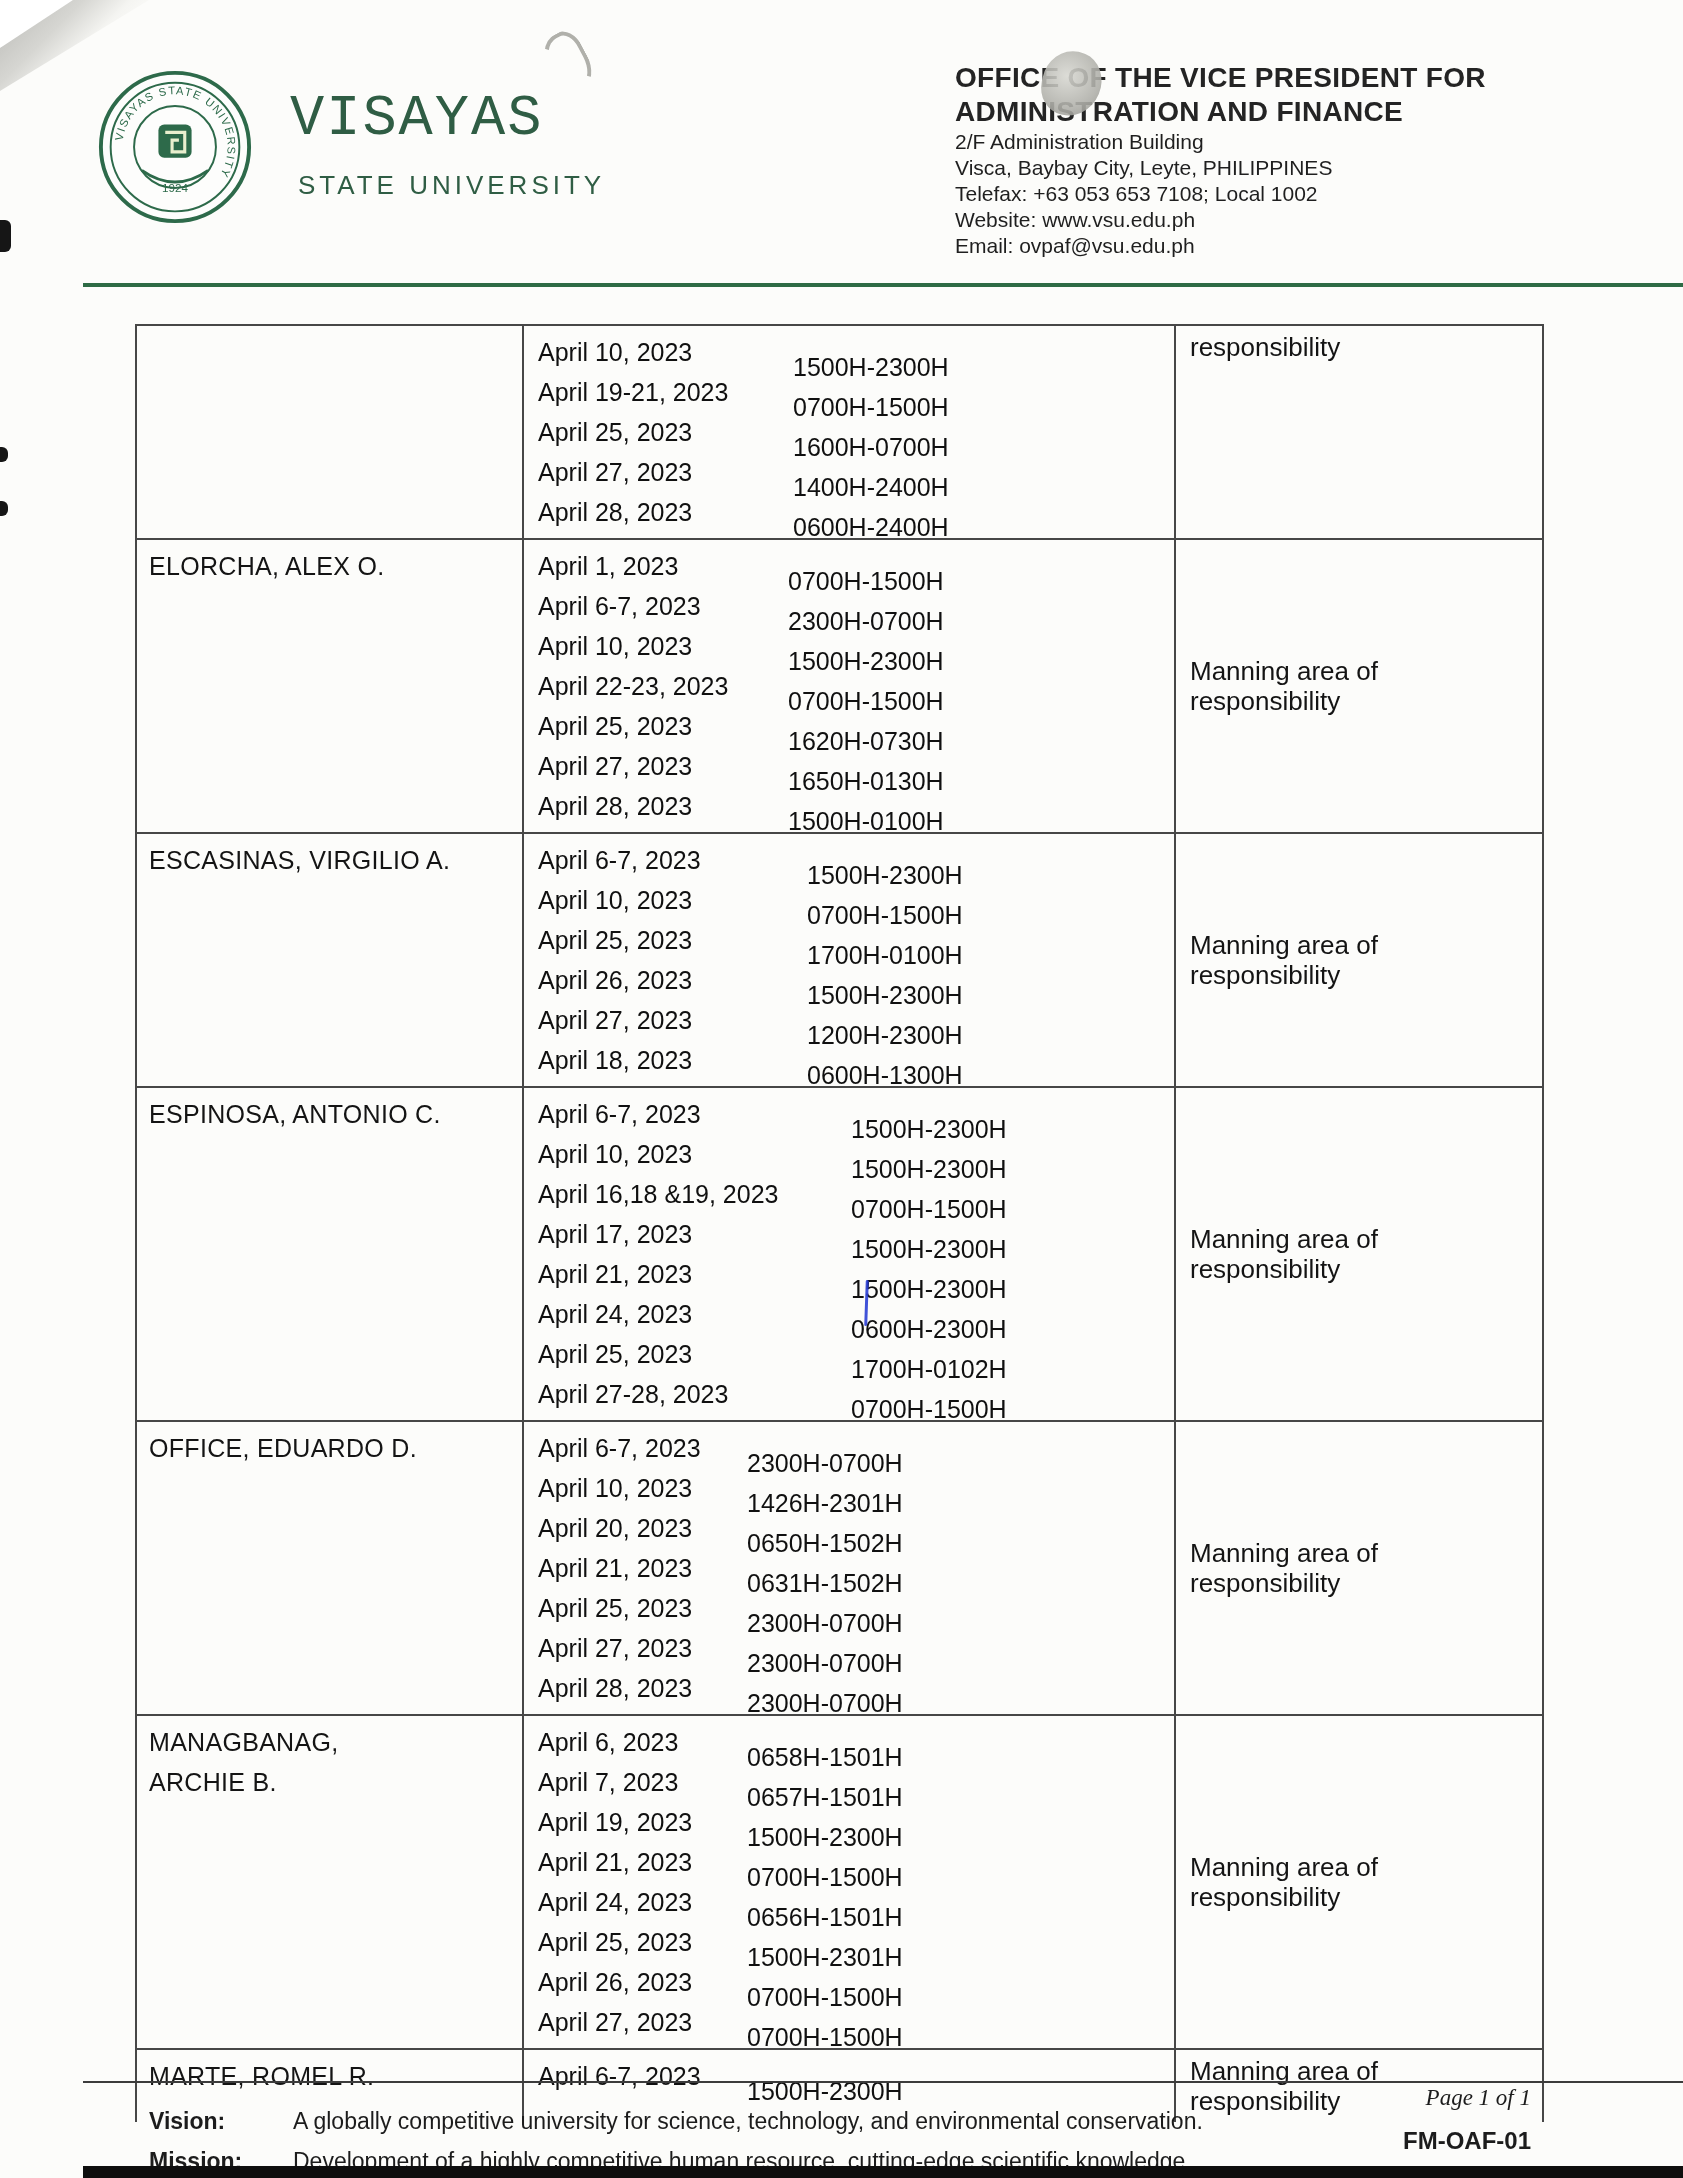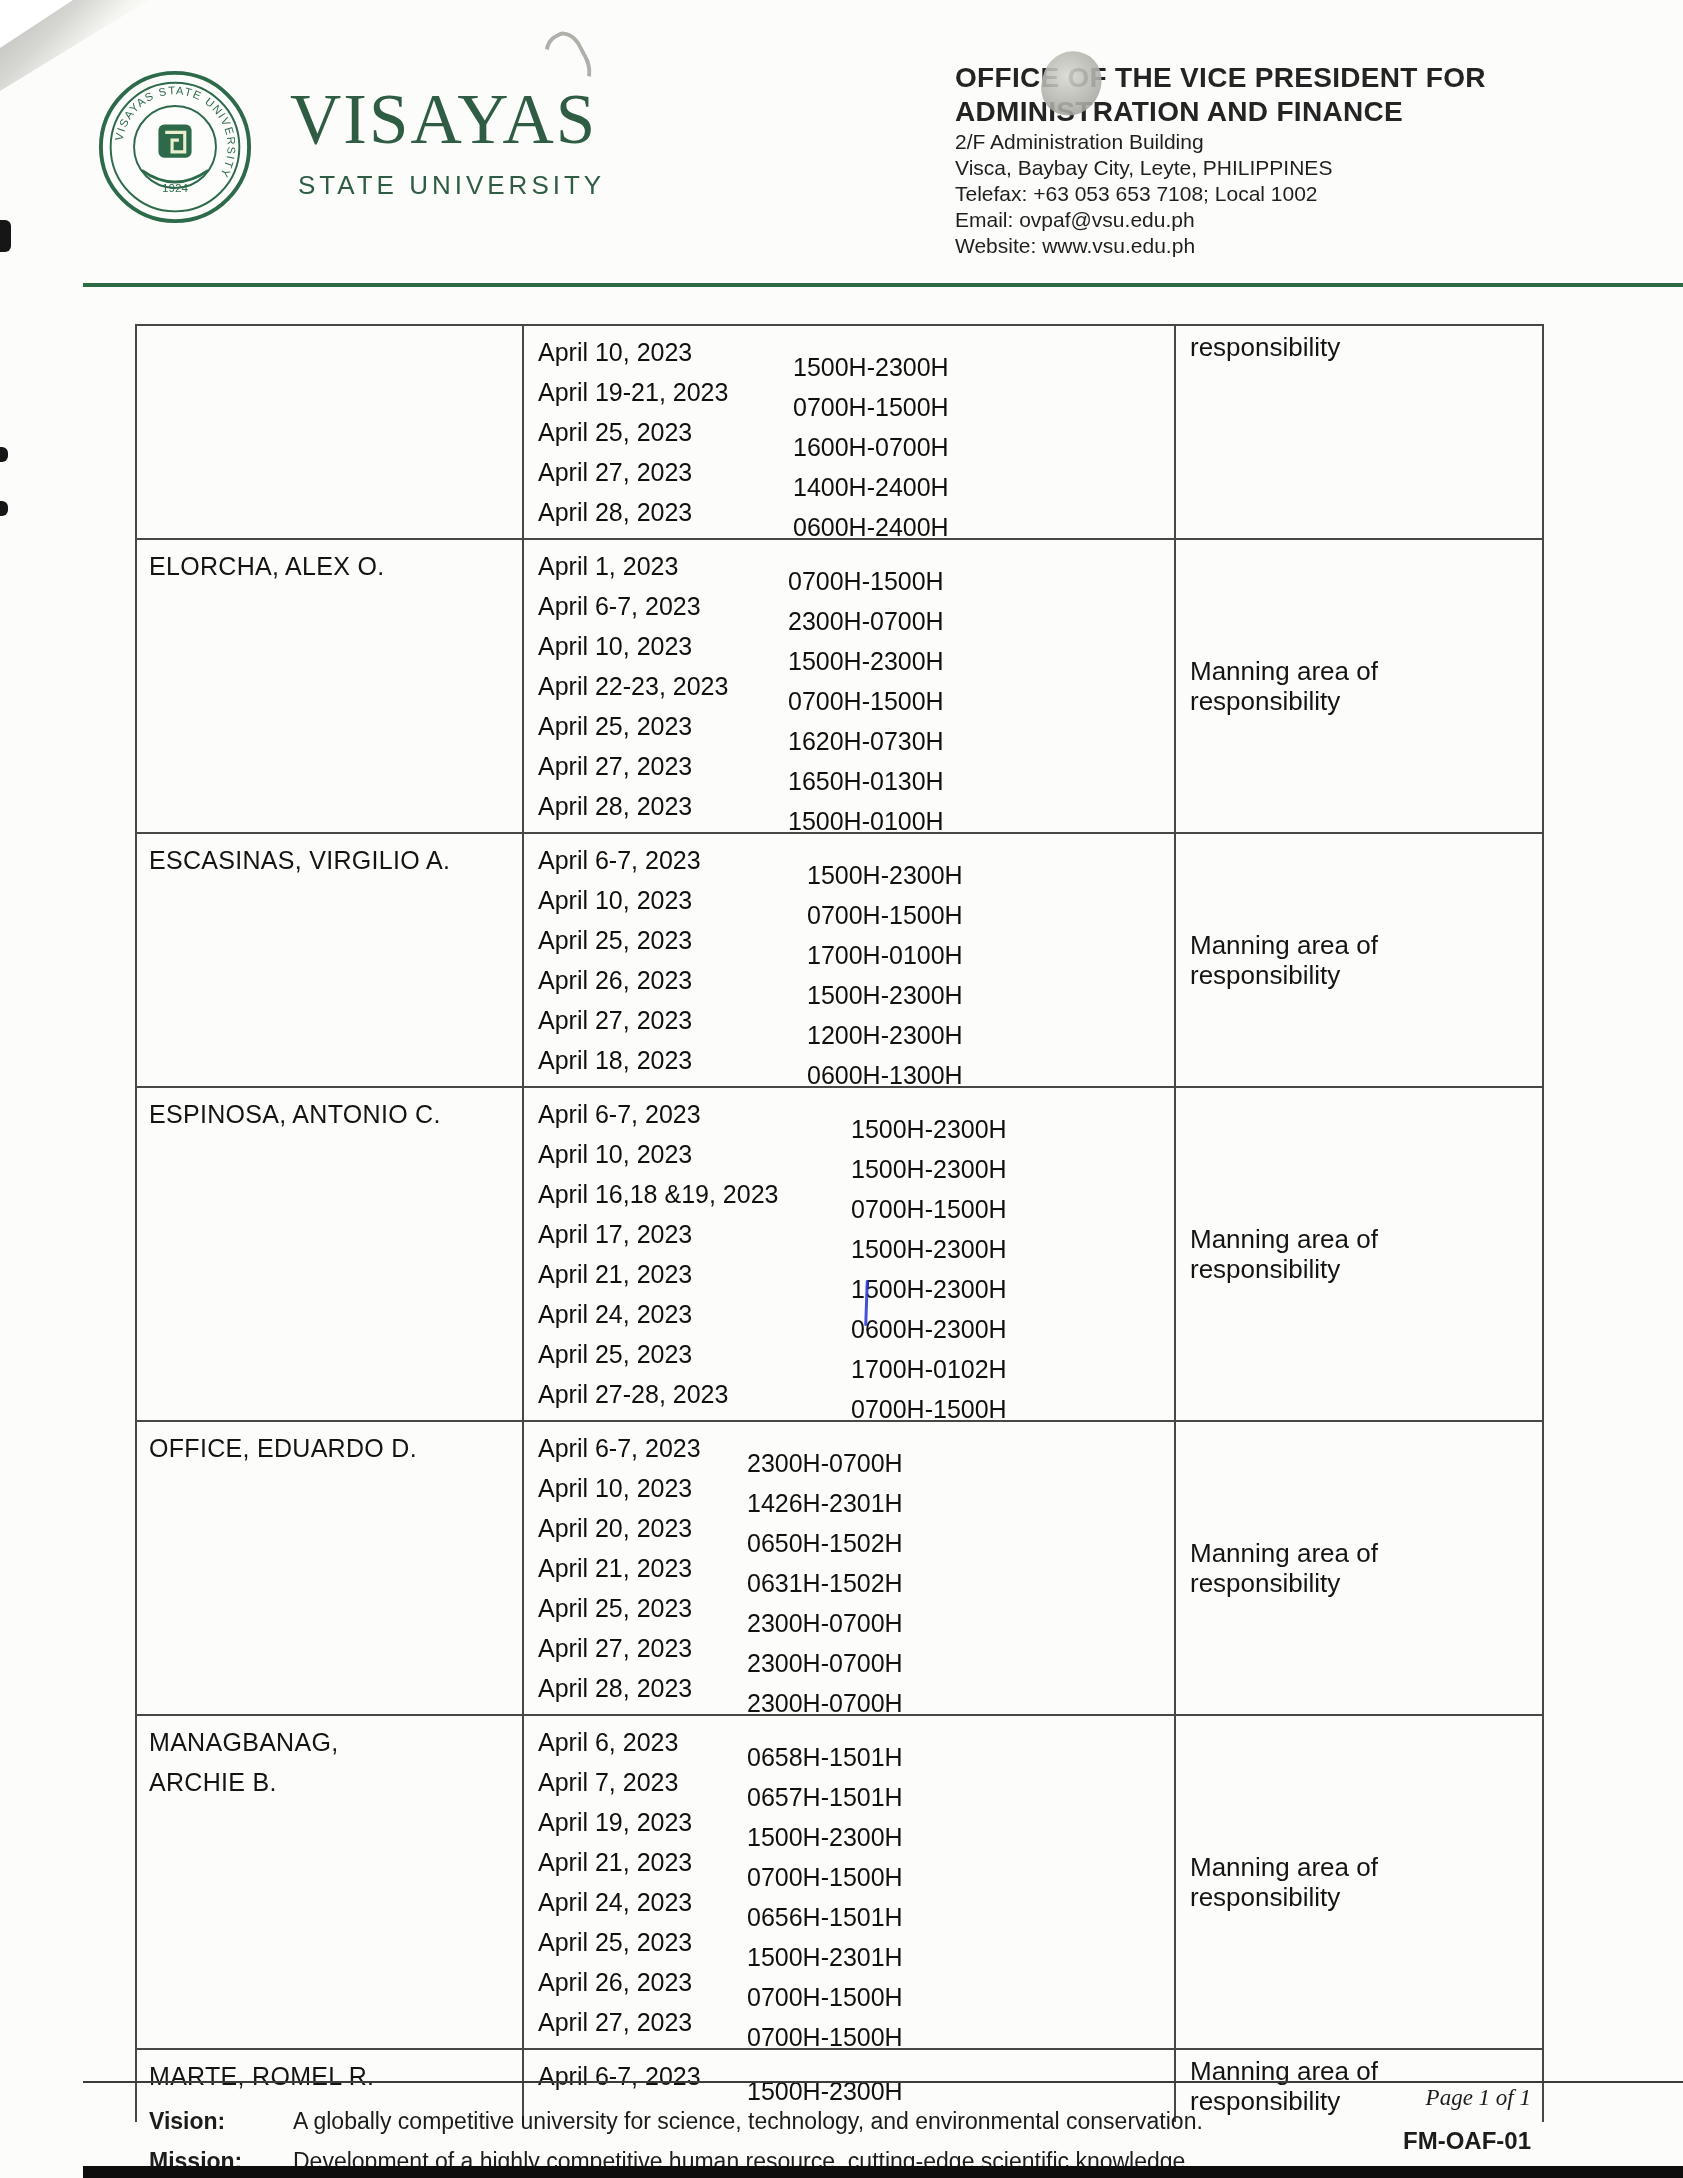--- a/index.html
+++ b/index.html
@@ -8,22 +8,22 @@
     position:relative; width:1683px; height:2178px;
     background:#fcfcfa; overflow:hidden;
     font-family:"Liberation Sans","DejaVu Sans",sans-serif;
     color:#1c1c1c;
   }
 
   
   .seal { position:absolute; left:97px; top:69px; width:156px; height:156px; }
   .wordmark { position:absolute; left:290px; top:73px; }
   .uni-main {
-    font-family:Liberation Serif, serif;
-    font-size:71px; line-height:93px; letter-spacing:2px;
+    font-family:Liberation Mono, monospace;
+    font-size:57px; line-height:93px; letter-spacing:2px;
     color:var(--brand-green,#2f5d44); font-weight:400;
   }
   .uni-sub {
     font-size:26px; letter-spacing:4px; margin-top:4px; padding-left:8px;
     color:var(--brand-green,#2f5d44);
   }
   .office { position:absolute; left:955px; top:61px; width:594px; }
   .office-title { font-size:28px; font-weight:700; line-height:34px; color:#242424; letter-spacing:0.3px; }
   .office-detail { font-size:21px; line-height:26px; color:#1f1f1f; }
   .office-detail:first-of-type { margin-top:8px; }
@@ -130,22 +130,22 @@
     <div class="uni-main">VISAYAS</div>
     <div class="uni-sub">STATE UNIVERSITY</div>
   </div>
 
   <div class="office">
     <div class="office-title">OFFICE OF THE VICE PRESIDENT FOR</div>
     <div class="office-title">ADMINISTRATION AND FINANCE</div>
     <div class="office-detail">2/F Administration Building</div>
     <div class="office-detail">Visca, Baybay City, Leyte, PHILIPPINES</div>
     <div class="office-detail">Telefax: +63 053 653 7108; Local 1002</div>
+    <div class="office-detail">Website: www.vsu.edu.ph</div>
     <div class="office-detail">Email: ovpaf@vsu.edu.ph</div>
-    <div class="office-detail">Website: www.vsu.edu.ph</div>
   </div>
 
   <div class="rule"></div>
 
   <div class="table">
       <div class="trow trow-0">
         <div class="cell name-cell">
           <div class="name-text"></div>
         </div>
         <div class="cell sched-cell">

